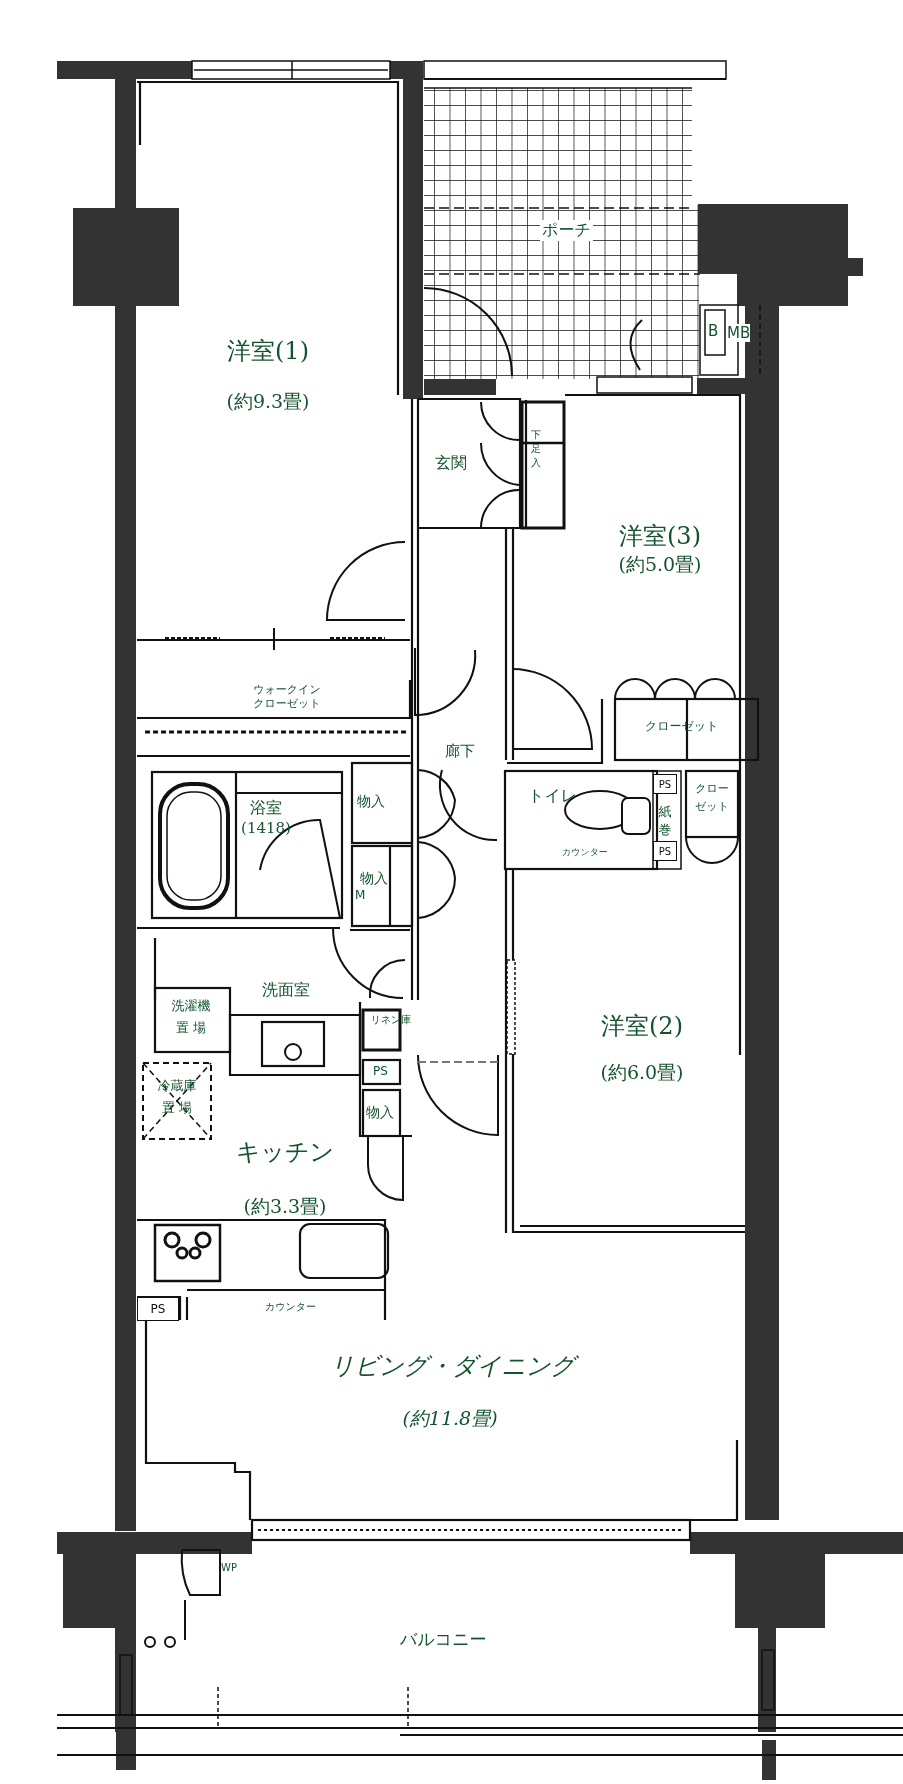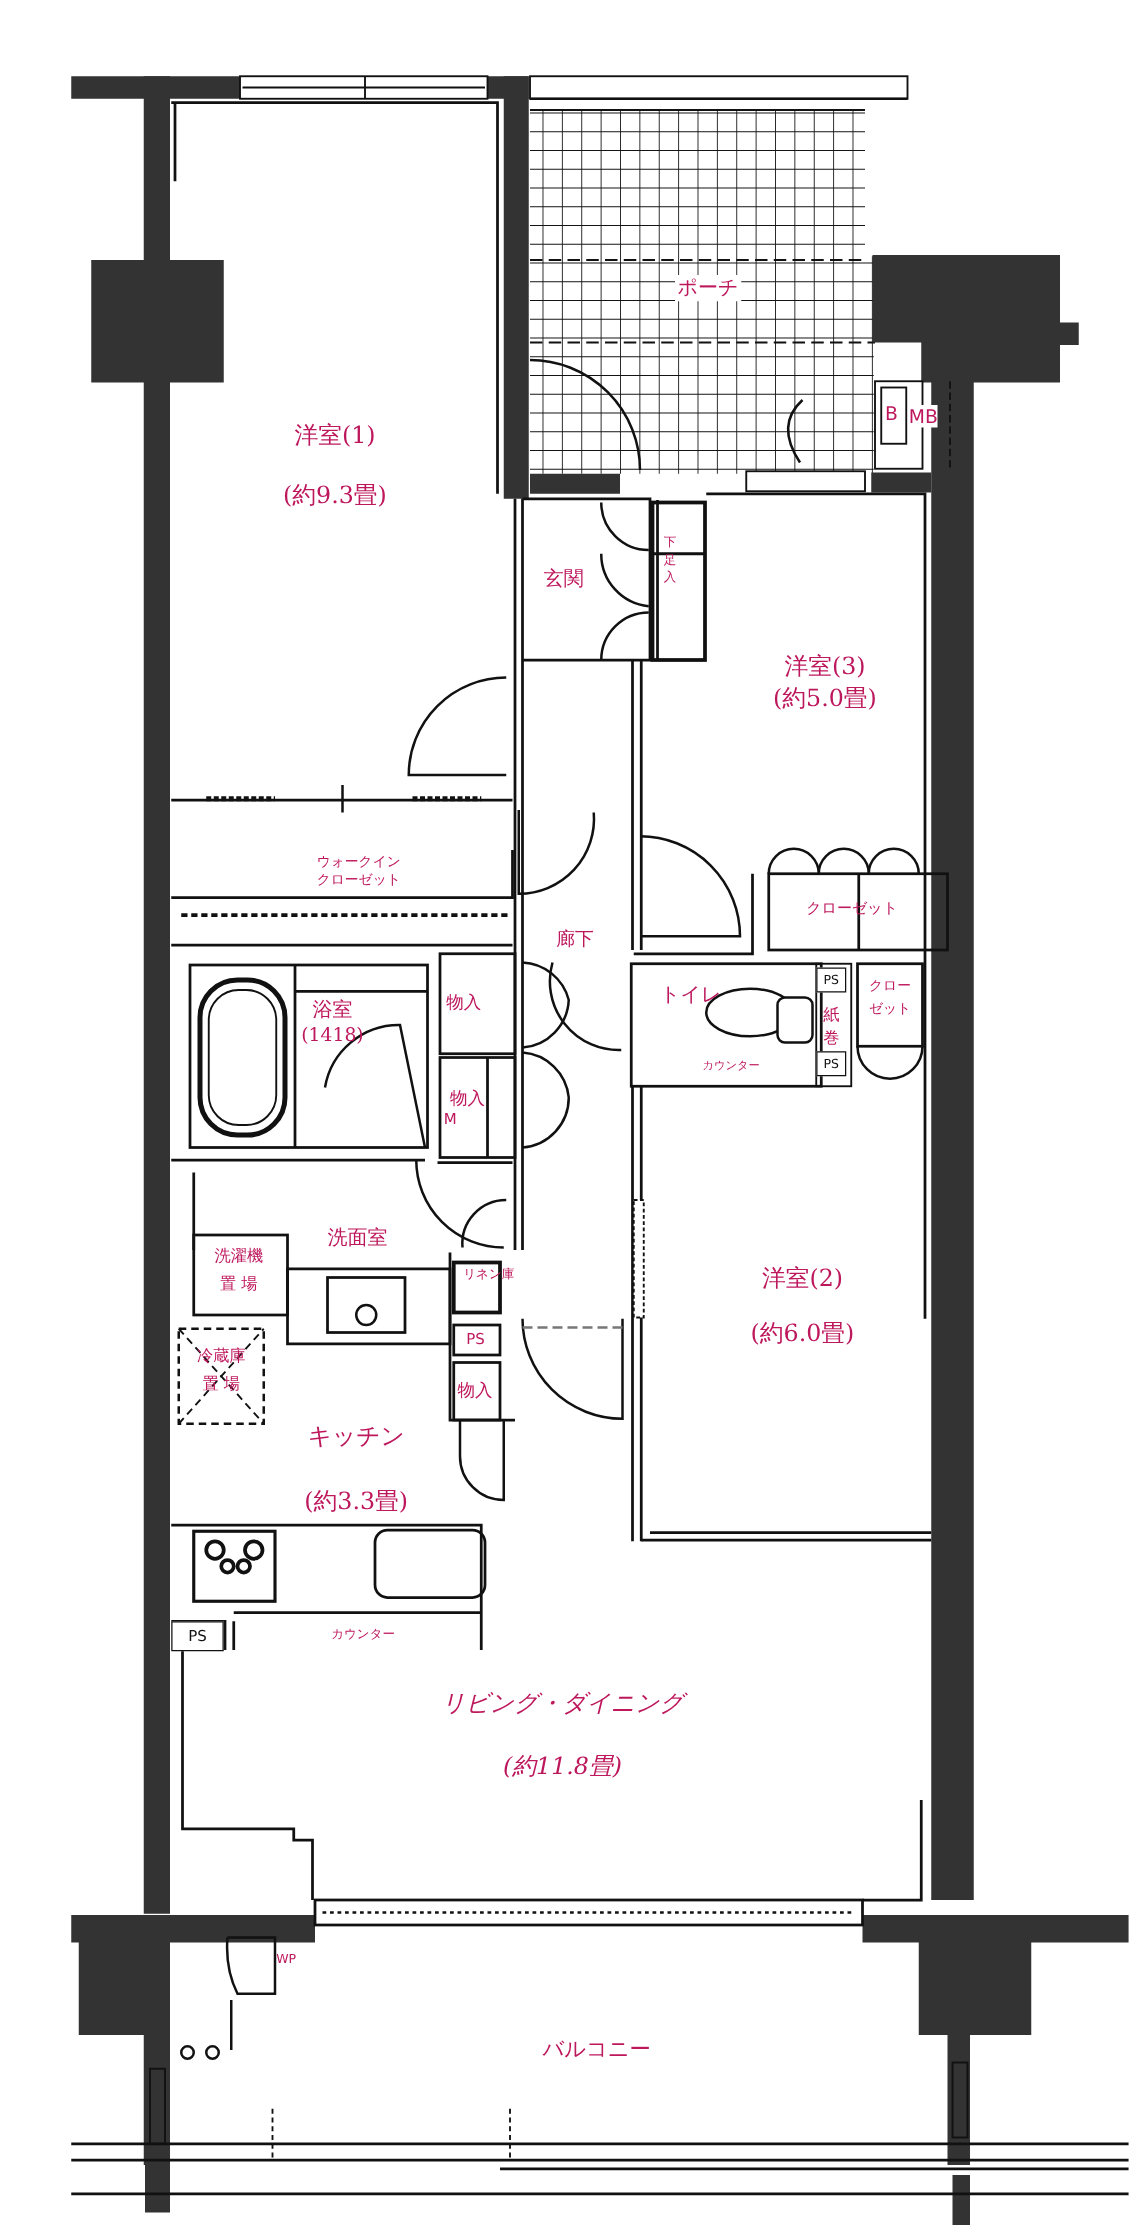--- a/index.html
+++ b/index.html
@@ -1,19 +1,19 @@
 <!DOCTYPE html>
 <html><head>
 <meta charset="utf-8">
 <style>
   html, body { margin:0; padding:0; background:#fff; }
   body { width:903px; height:1784px; position:relative; overflow:hidden; font-family:"DejaVu Serif", serif; color:#111; }
   #plan { position:absolute; left:0; top:0; width:903px; height:1784px; }
-  .label { position:absolute; text-align:center; white-space:nowrap; color:#be185d; }
-  .room-name { font-size:19px; font-family:"DejaVu Serif", serif; }
+  .label { position:absolute; text-align:center; white-space:nowrap; color:#14532d; }
+  .room-name { font-size:24px; font-family:"DejaVu Serif", serif; }
   .room-area { font-size:19px; font-family:"DejaVu Serif", serif; }
   .small { font-size:14px; font-family:"DejaVu Sans", sans-serif; }
   .tiny { font-size:11px; font-family:"DejaVu Sans", sans-serif; }
   .boxlabel { position:absolute; border:1.5px solid #111; background:#fff; display:flex; align-items:center; justify-content:center; font-family:"DejaVu Sans", sans-serif; }
 </style>
 </head>
 <body>
 
 <svg id="plan" width="903" height="1784" viewBox="0 0 903 1784" xmlns="http://www.w3.org/2000/svg">
   <defs>
@@ -294,13 +294,13 @@
 <div class="boxlabel" style="left:137px; top:1297px; width:40px; height:22px; font-size:12px;">PS</div>
 <div class="label tiny" style="left:265px; top:1300px; font-size:10px;">カウンター</div>
 
 <div class="label" style="left:330px; top:1350px; width:240px;font-style:italic;">
   <div class="room-name">リビング・ダイニング</div>
   <div class="room-area" style="margin-top:24px">(約11.8畳)</div>
 </div>
 
 <div class="label tiny" style="left:221px; top:1562px; font-size:10px;text-align:right;">WP</div>
 
-<div class="label" style="left:400px; top:1628px; font-size:17px;margin-left:34px;">バルコニー</div>
+<div class="label" style="left:400px; top:1628px; font-size:17px;">バルコニー</div>
 
 </body></html>

